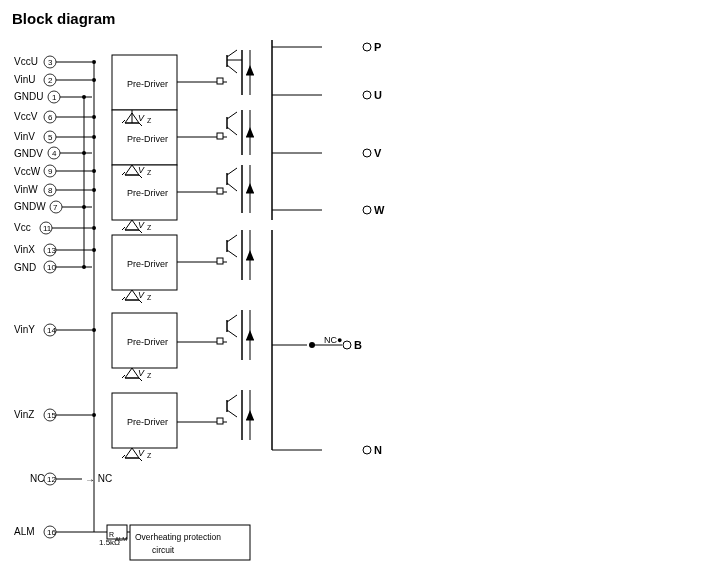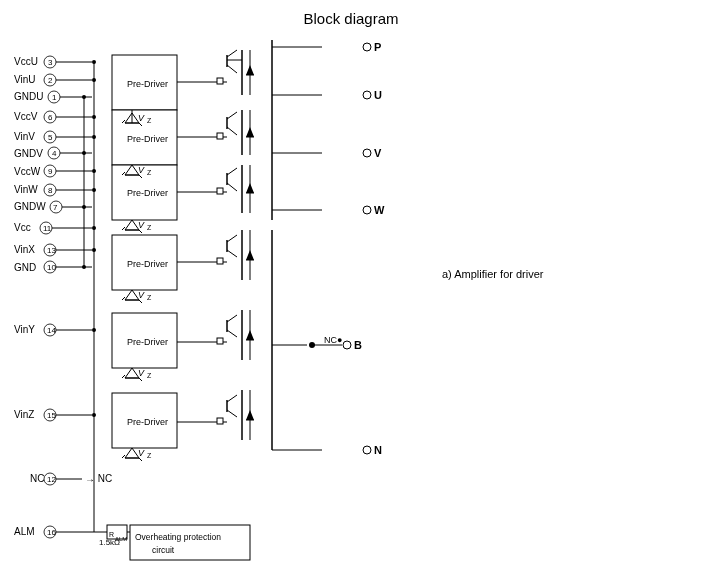--- a/index.html
+++ b/index.html
@@ -13,23 +13,22 @@
       position: relative;
     }
     .page-container {
       width: 702px;
       height: 588px;
       position: relative;
       padding: 10px 12px;
     }
     .title {
       font-size: 15px;
-      font-weight: normal;
+      font-weight: bold;
       margin-bottom: 8px;
-      text-align: center;
     }
     .diagram-area {
       display: flex;
       width: 100%;
     }
     .schematic {
       position: relative;
       width: 420px;
       height: 540px;
       flex-shrink: 0;
@@ -354,16 +353,15 @@
         <rect x="205" y="98" width="6" height="6" fill="white" stroke="#000" stroke-width="1"></rect>
         <rect x="205" y="153" width="6" height="6" fill="white" stroke="#000" stroke-width="1"></rect>
         <rect x="205" y="223" width="6" height="6" fill="white" stroke="#000" stroke-width="1"></rect>
         <rect x="205" y="303" width="6" height="6" fill="white" stroke="#000" stroke-width="1"></rect>
         <rect x="205" y="383" width="6" height="6" fill="white" stroke="#000" stroke-width="1"></rect>
 
       </svg>
     </div>
 
     <div class="legend">
-        <span class="legend-item">a) Amplifier for driver</span>
       </div>
   </div>
 </div>
 
 </body></html>

